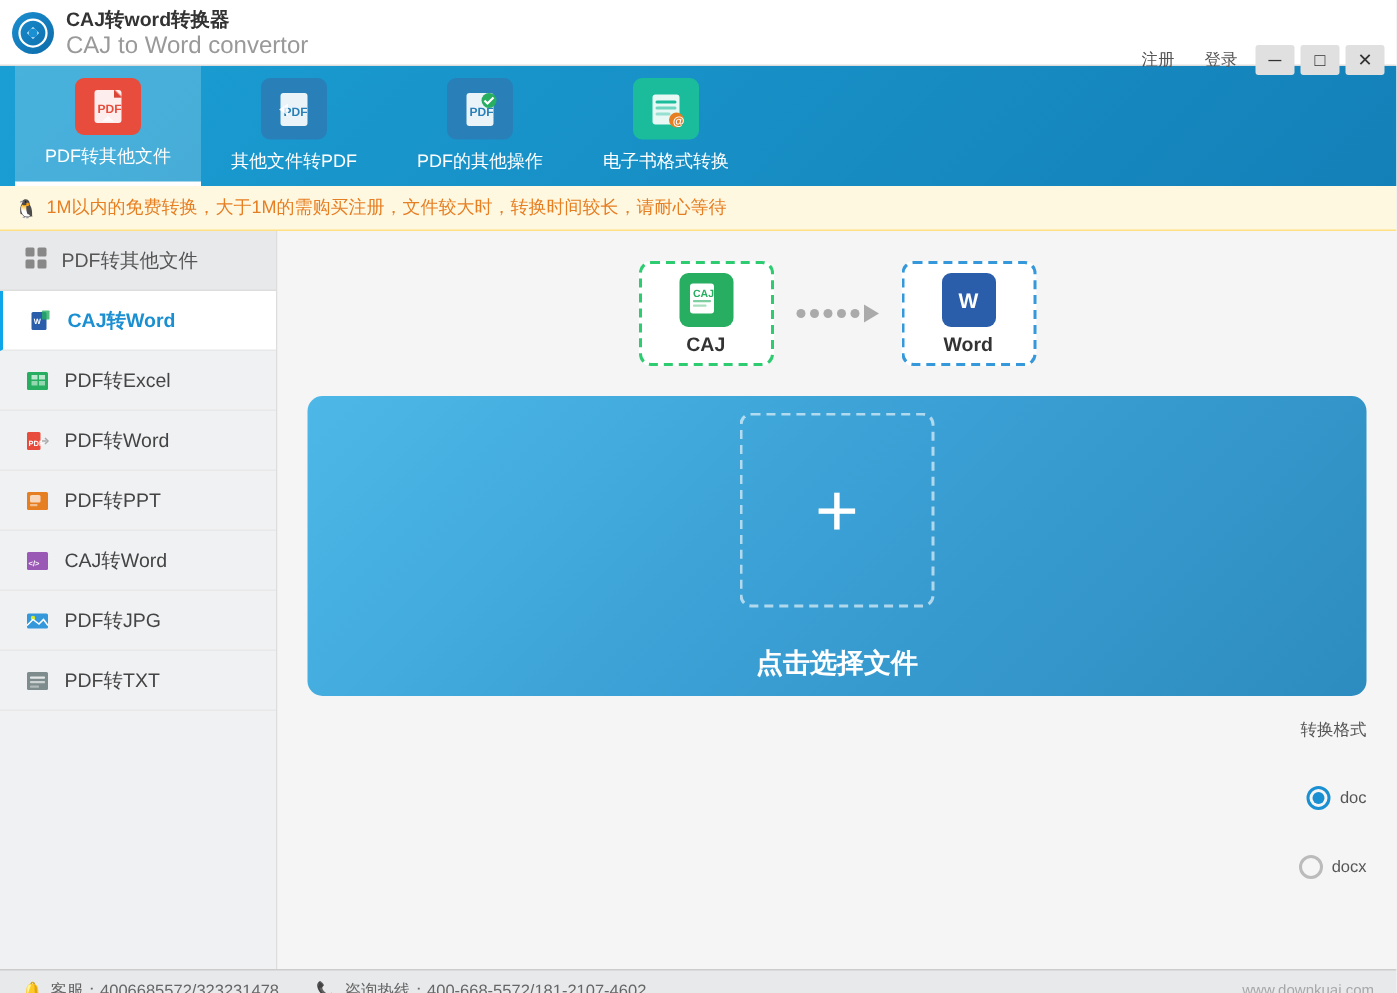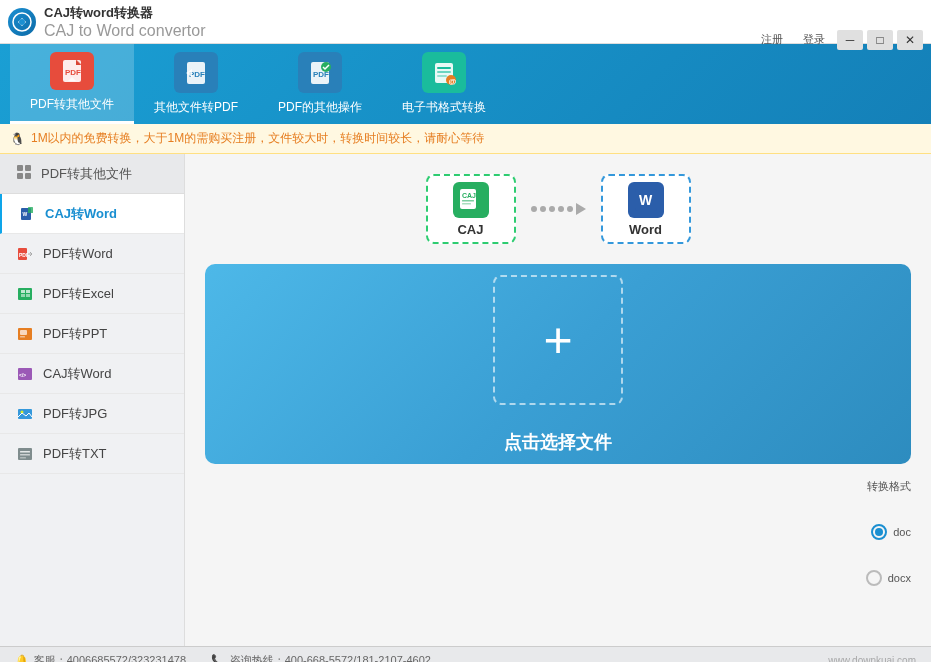--- a/index.html
+++ b/index.html
@@ -398,40 +398,40 @@
           <text x="3.5" y="10" font-size="5" font-weight="bold" fill="white">W</text>
           <rect x="9" y="1" width="5" height="6" rx="0.5" fill="#27ae60" opacity="0.8"></rect>
         </svg>
       </span>
       <span>CAJ转Word</span>
     </div>
 
     <div class="sidebar-item">
       <span class="sidebar-icon">
         <svg width="16" height="16" viewBox="0 0 16 16">
-          <rect x="1" y="2" width="9" height="12" rx="1" fill="#e74c3c"></rect>
-          <text x="2" y="11" font-size="5" font-weight="bold" fill="white">PDF</text>
-          <path d="M11 8 L14 8" stroke="#aaa" stroke-width="1"></path>
-          <path d="M13 6 L15 8 L13 10" stroke="#aaa" stroke-width="1" fill="none"></path>
-        </svg>
-      </span>
-      <span>PDF转Word</span>
-    </div>
-
-    <div class="sidebar-item">
-      <span class="sidebar-icon">
-        <svg width="16" height="16" viewBox="0 0 16 16">
           <rect x="1" y="2" width="14" height="12" rx="1" fill="#27ae60"></rect>
           <rect x="4" y="4" width="4" height="3" fill="white" opacity="0.7"></rect>
           <rect x="9" y="4" width="4" height="3" fill="white" opacity="0.7"></rect>
           <rect x="4" y="8" width="4" height="3" fill="white" opacity="0.5"></rect>
           <rect x="9" y="8" width="4" height="3" fill="white" opacity="0.5"></rect>
         </svg>
       </span>
       <span>PDF转Excel</span>
+    </div>
+
+    <div class="sidebar-item">
+      <span class="sidebar-icon">
+        <svg width="16" height="16" viewBox="0 0 16 16">
+          <rect x="1" y="2" width="9" height="12" rx="1" fill="#e74c3c"></rect>
+          <text x="2" y="11" font-size="5" font-weight="bold" fill="white">PDF</text>
+          <path d="M11 8 L14 8" stroke="#aaa" stroke-width="1"></path>
+          <path d="M13 6 L15 8 L13 10" stroke="#aaa" stroke-width="1" fill="none"></path>
+        </svg>
+      </span>
+      <span>PDF转Word</span>
     </div>
 
     <div class="sidebar-item">
       <span class="sidebar-icon">
         <svg width="16" height="16" viewBox="0 0 16 16">
           <rect x="1" y="2" width="14" height="12" rx="1" fill="#e67e22"></rect>
           <rect x="3" y="4" width="7" height="5" rx="1" fill="white" opacity="0.7"></rect>
           <rect x="3" y="10" width="5" height="1.5" rx="0.5" fill="white" opacity="0.5"></rect>
         </svg>
       </span>

